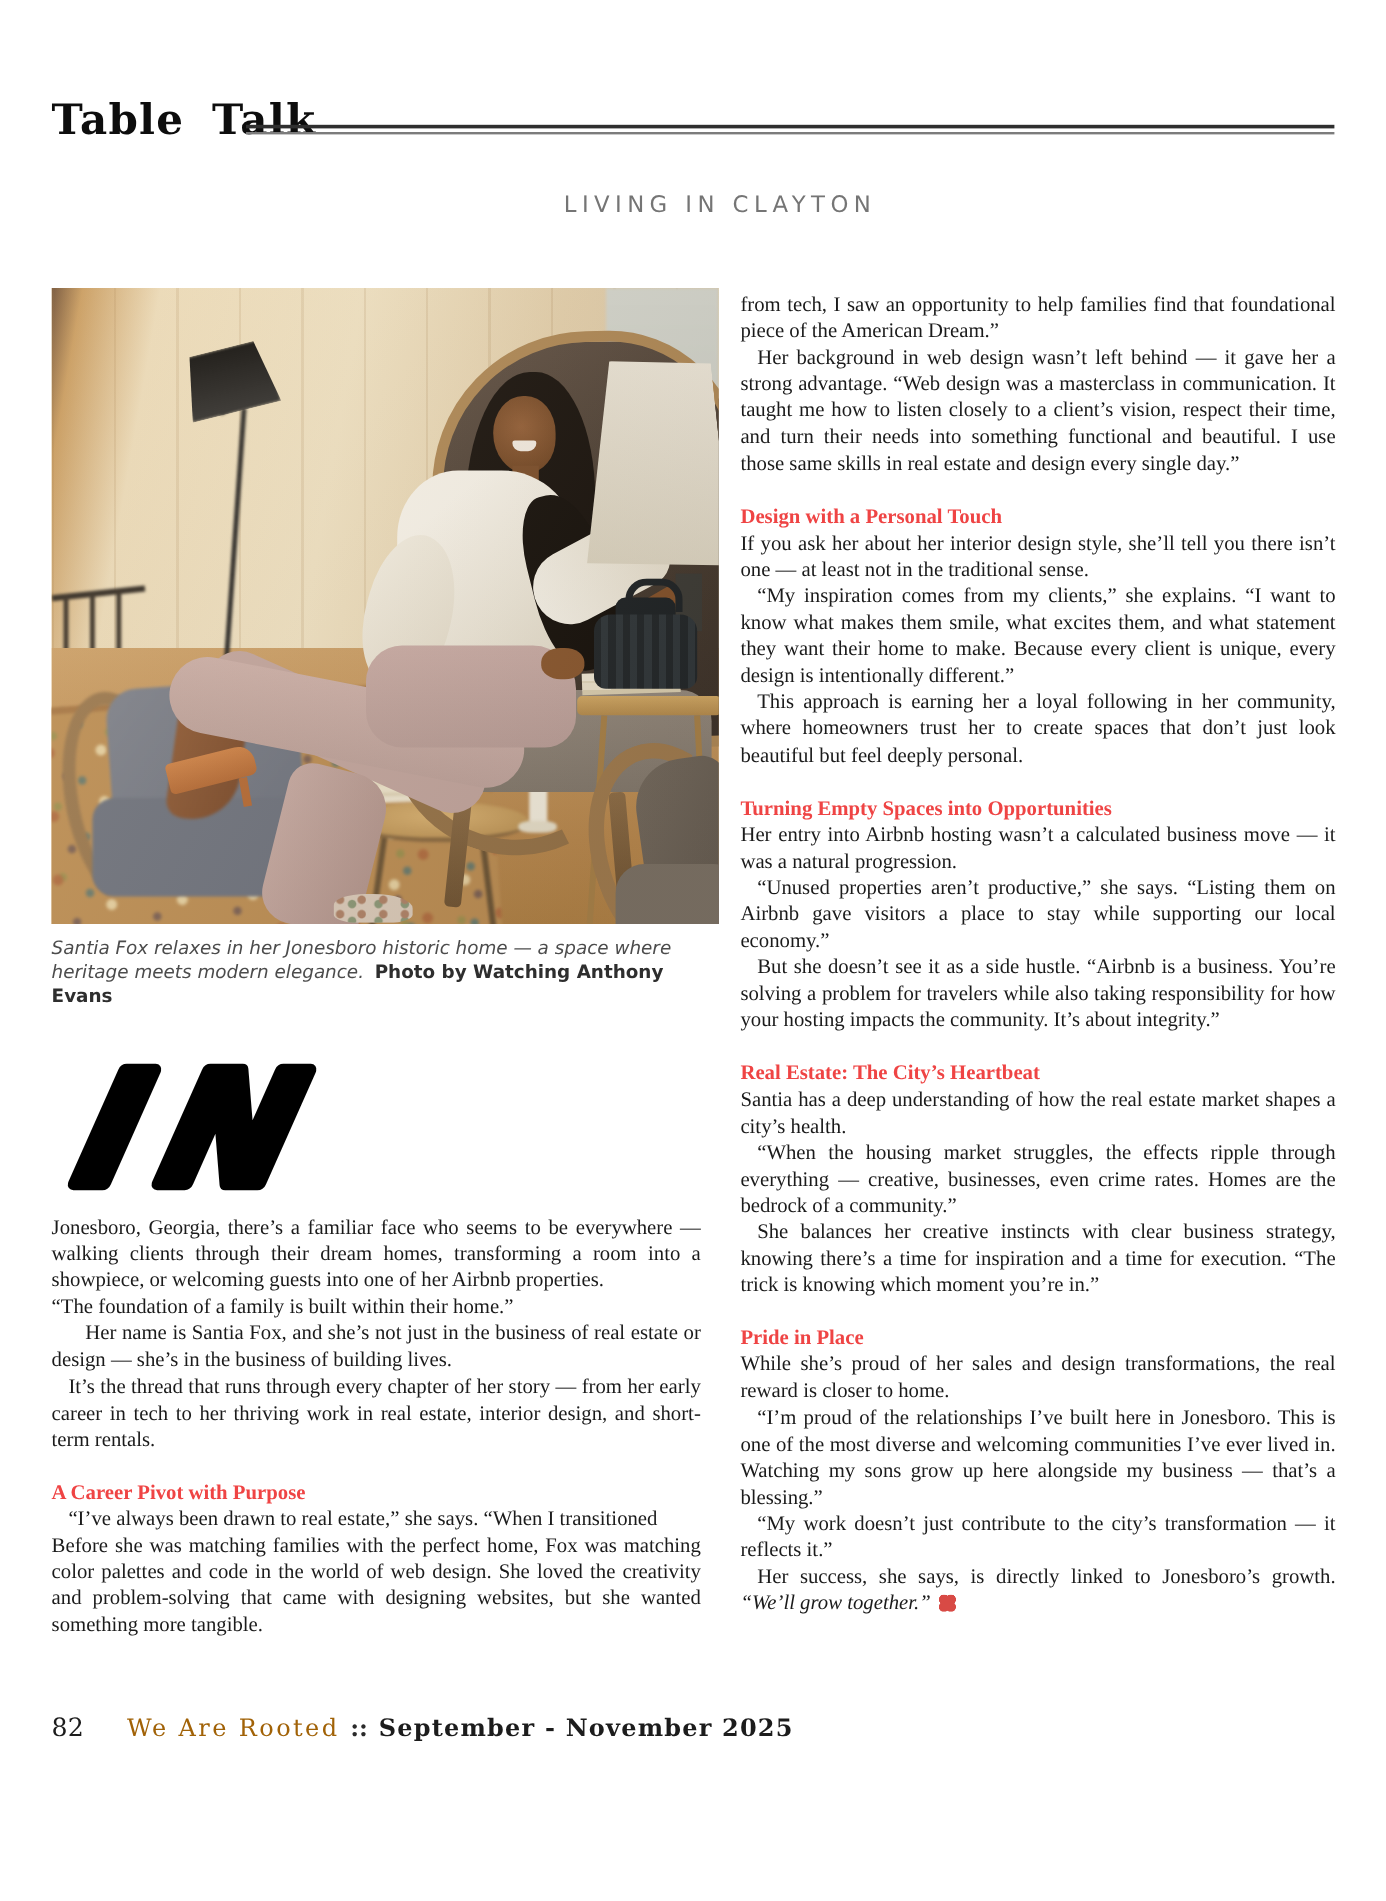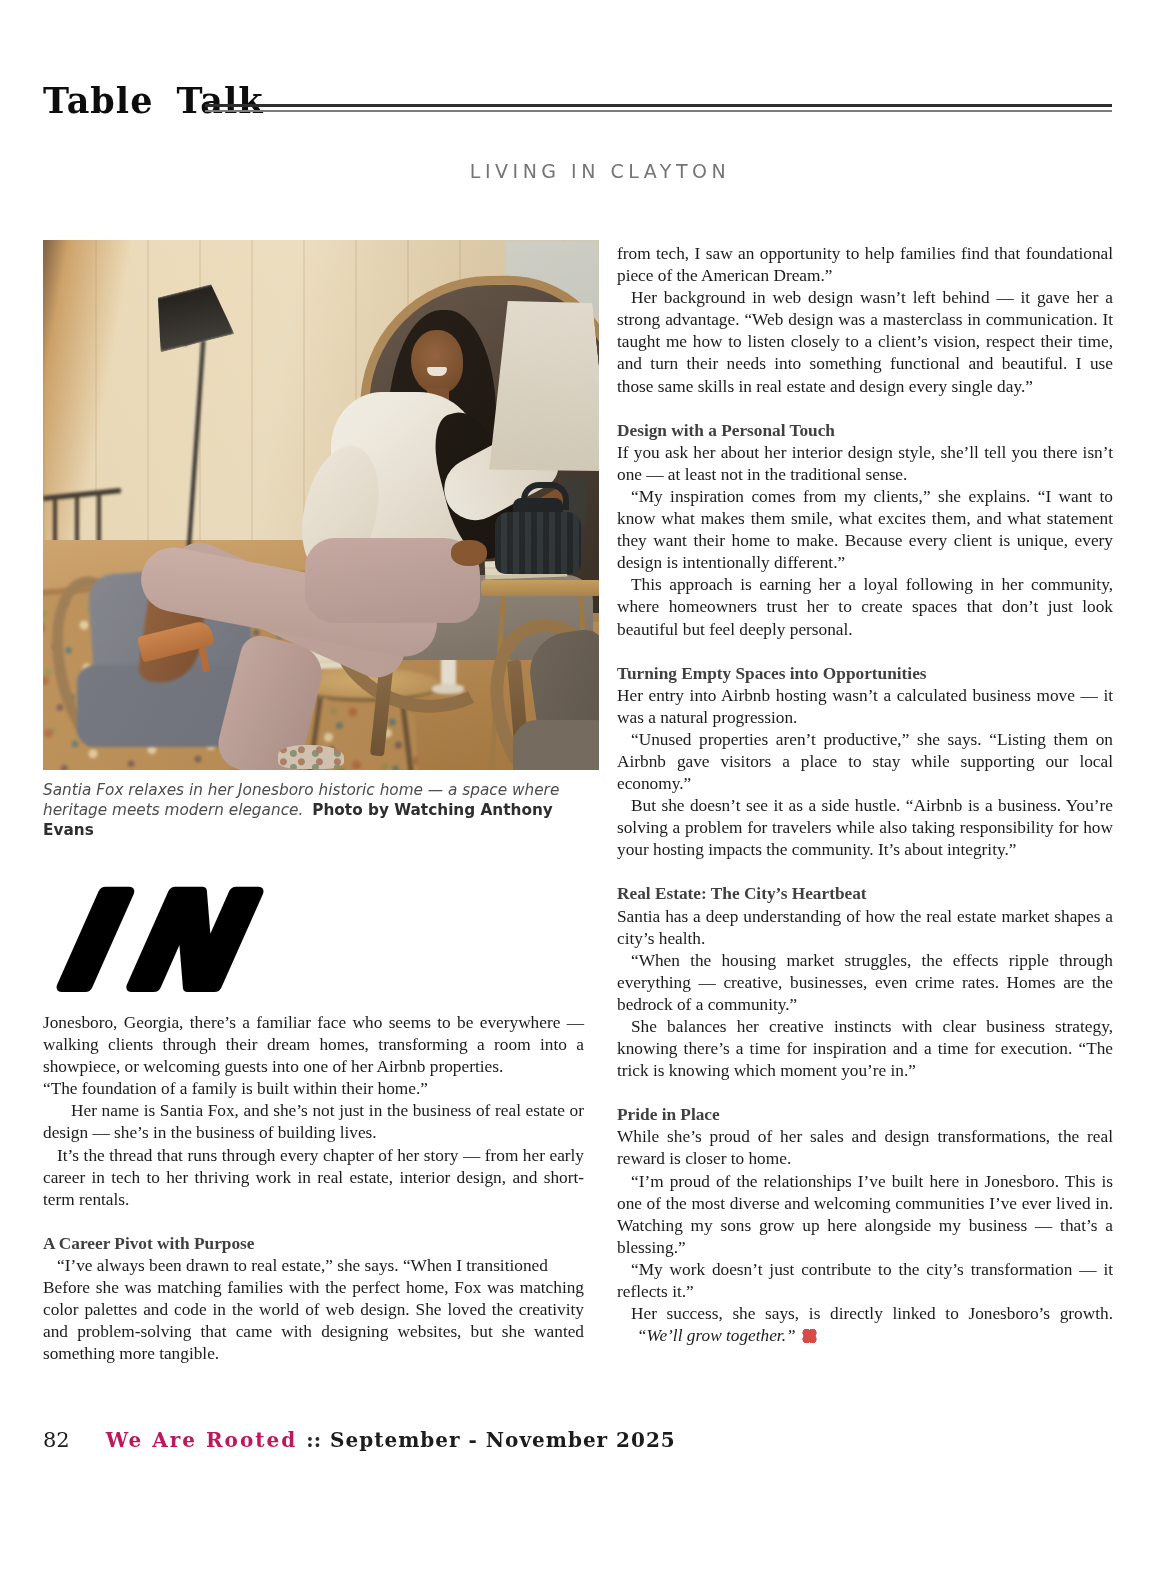--- a/index.html
+++ b/index.html
@@ -141,34 +141,34 @@
   
   .dropcap-graphic{position:absolute;left:40px;top:858px;width:430px;height:152px;}
 
   
   .col{position:absolute;font-size:17.3px;line-height:22.1px;text-align:justify;}
   .col-left{left:43px;top:1012px;width:541px;}
   .col-right{left:617px;top:243px;width:496px;}
   .body-p{margin:0;}
   .indent-sm{text-indent:14px;}
   .indent-md{text-indent:28px;}
-  .sub-head{margin:22px 0 0 0;font-size:17.3px;line-height:22.1px;font-weight:700;color:#404040;}
-  .endnote-italic{font-style:italic;margin-left:20px;}
+  .sub-head{margin:22px 0 0 0;font-size:17.3px;line-height:22.1px;font-weight:700;color:#ef4444;}
+  .endnote-italic{font-style:italic;}
   .endmark{display:inline-block;width:15px;height:14px;margin-left:6px;vertical-align:-2px;
     background:
       radial-gradient(circle at 31% 28%,var(--endmark-color,#d84a45) 0 4px,transparent 4.5px),
       radial-gradient(circle at 69% 28%,var(--endmark-color,#d84a45) 0 4px,transparent 4.5px),
       radial-gradient(circle at 31% 72%,var(--endmark-color,#d84a45) 0 4px,transparent 4.5px),
       radial-gradient(circle at 69% 72%,var(--endmark-color,#d84a45) 0 4px,transparent 4.5px);}
 
   
   .folio{position:absolute;left:43px;top:1428px;width:1069px;
     font-family:"DejaVu Serif",serif;font-size:20px;color:#1c1c1c;}
   .folio-num{font-weight:400;font-size:21px;margin-right:36px;}
-  .folio-mag{font-weight:700;letter-spacing:2px;color:#be185d;}
+  .folio-mag{font-weight:400;letter-spacing:2px;color:#a16207;}
   .folio-sep{margin:0 9px;font-weight:700;color:#2a2a2a;}
   .folio-issue{font-weight:700;letter-spacing:1px;}
 </style>
 </head>
 <body>
 
 <div class="page">
 
   <h1 class="section-label">Table Talk</h1>
   <div class="double-rule"></div>

